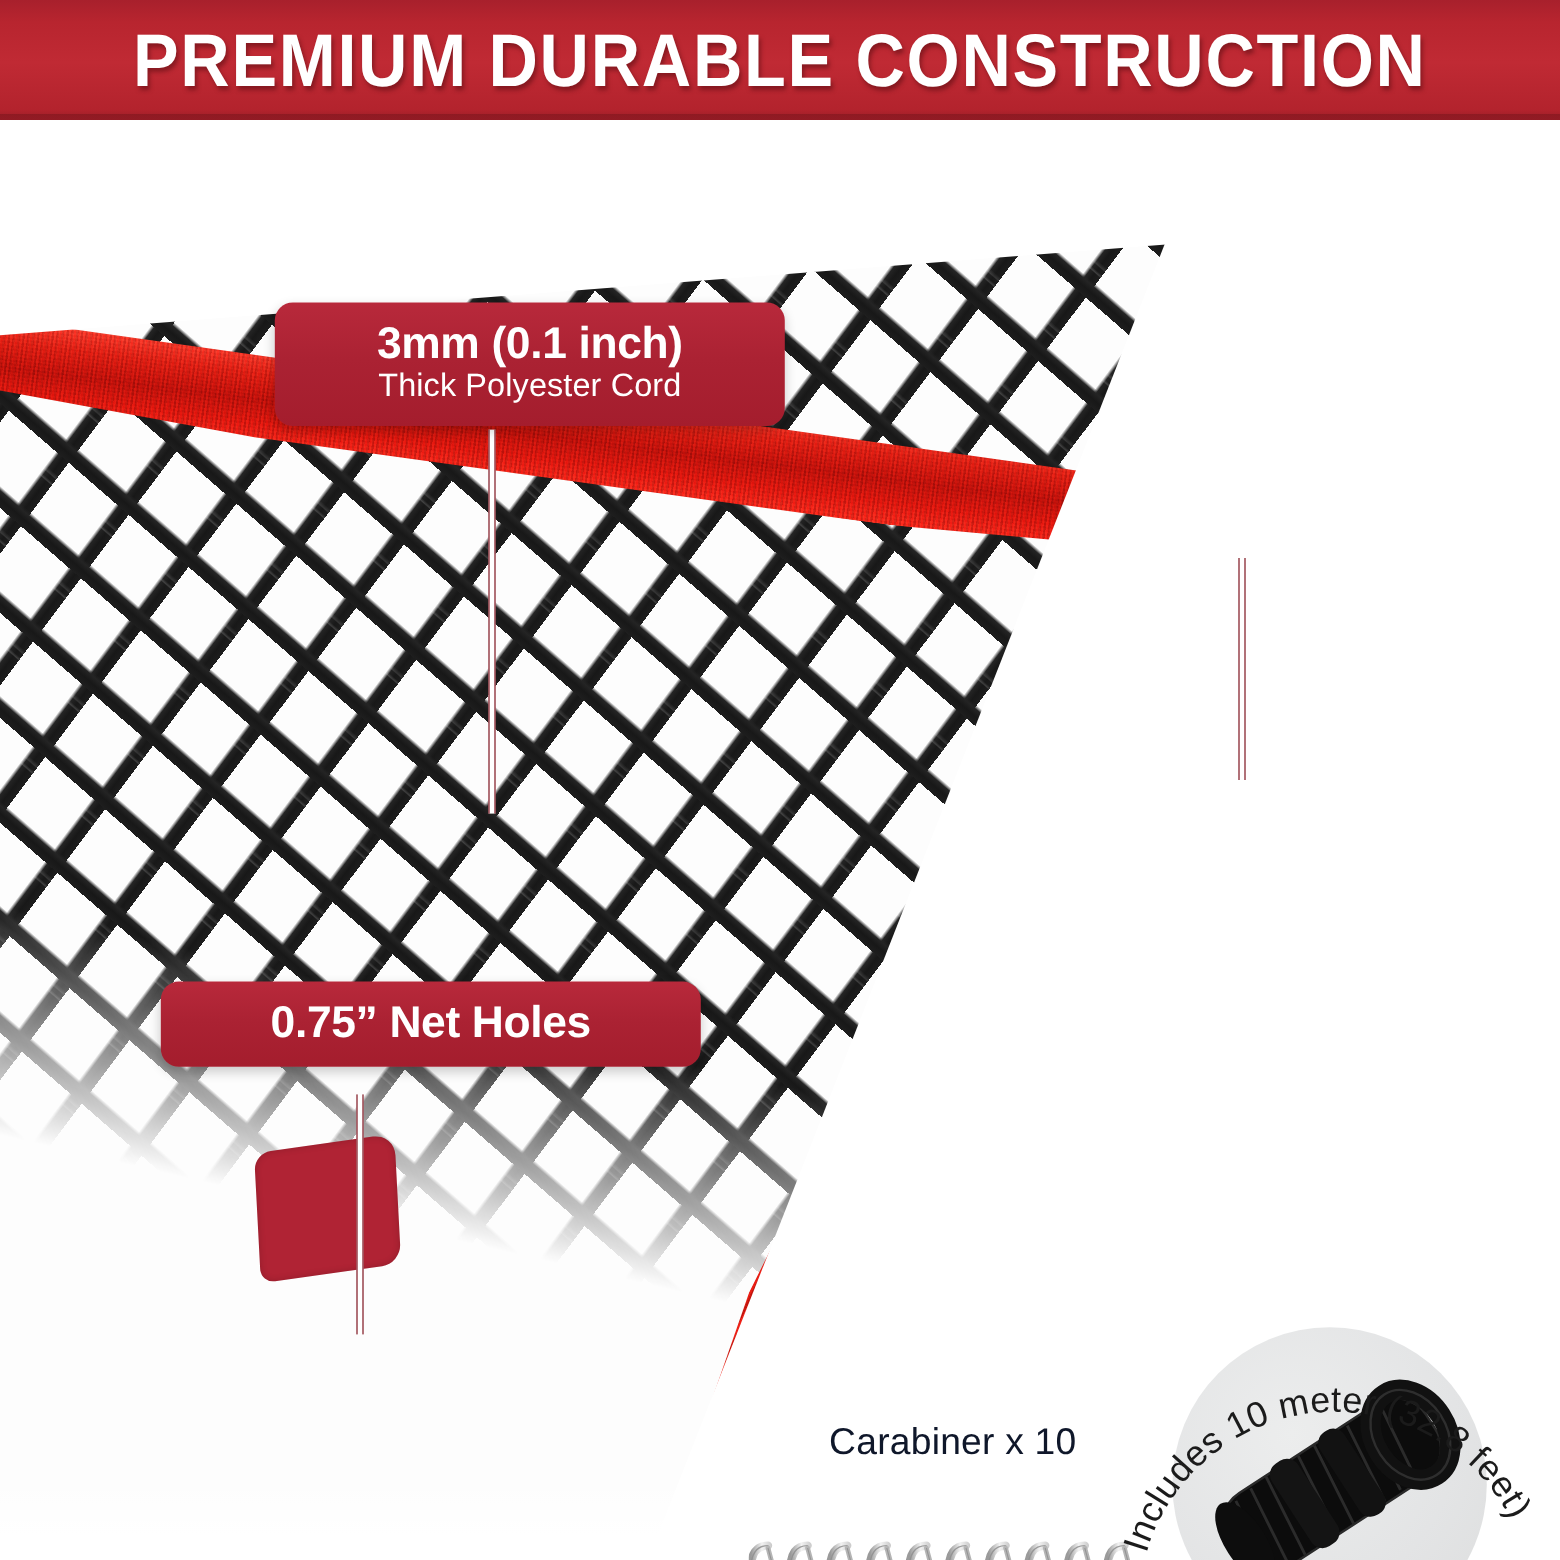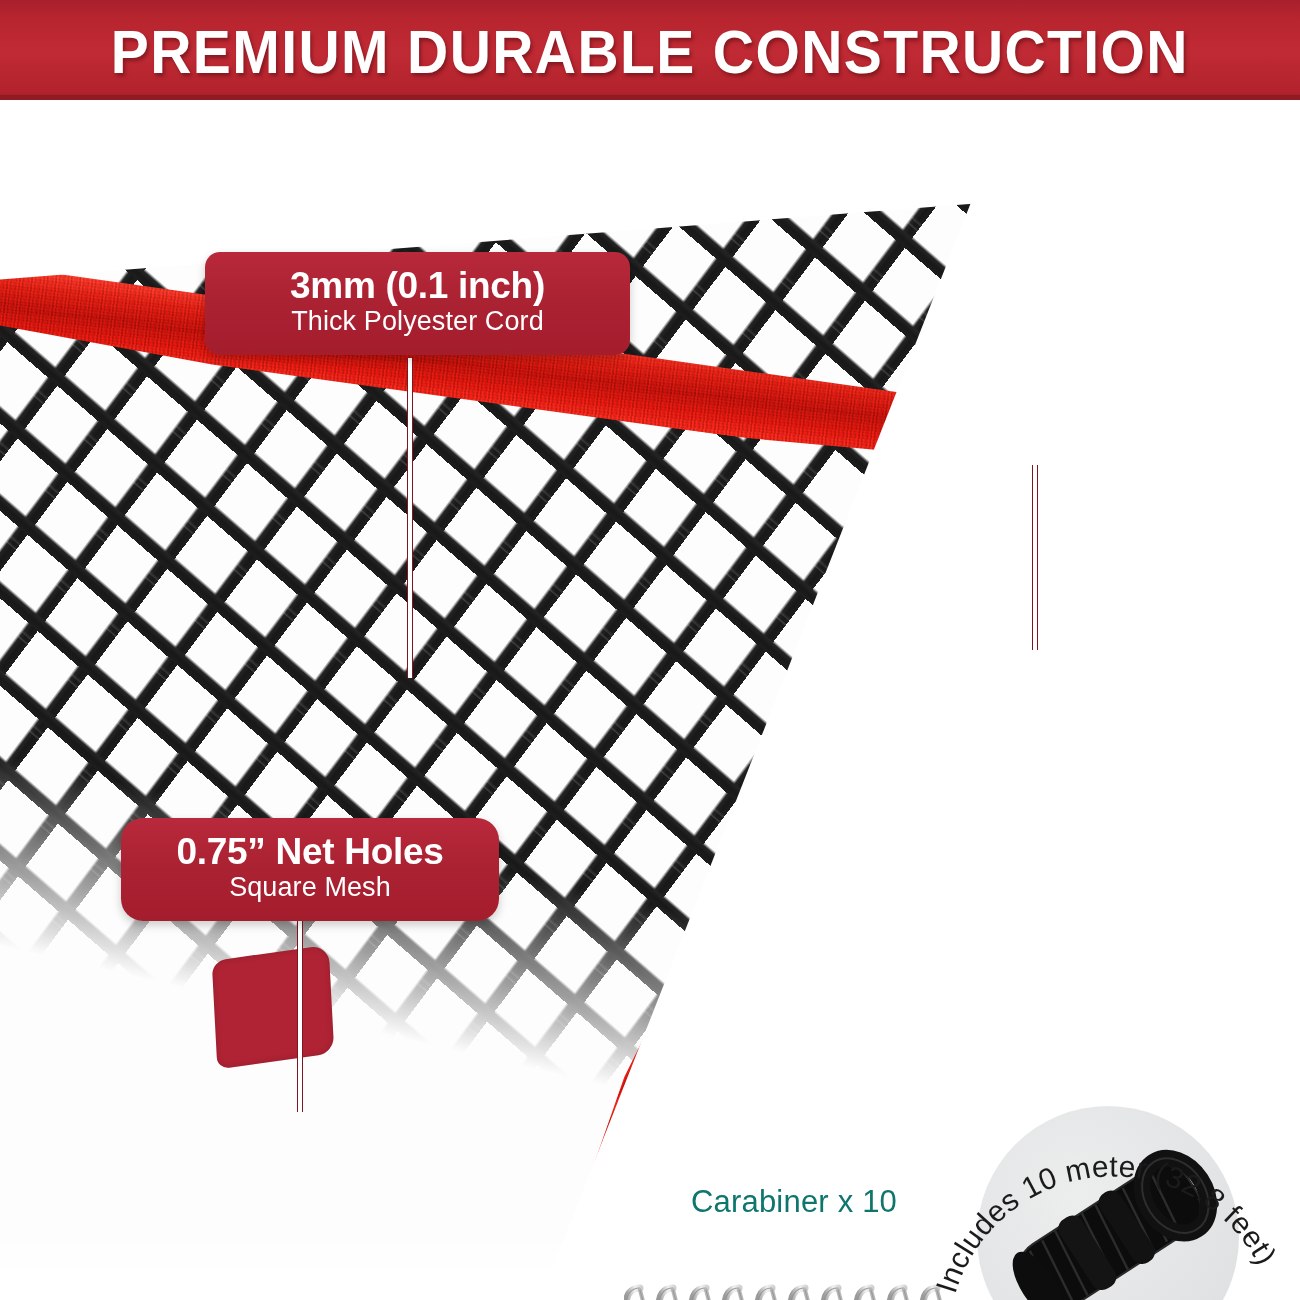--- a/index.html
+++ b/index.html
@@ -221,59 +221,60 @@
   .badge {
     position: absolute;
     background: linear-gradient(180deg, #b8293b 0%, #ab2233 46%, #a41d2d 100%);
     border-radius: 15px;
     box-shadow: 0 4px 10px rgba(0,0,0,0.20);
     text-align: center;
     padding: 13px 22px 17px 22px;
     box-sizing: border-box;
     z-index: 8;
     color: #ffffff;
+    margin-left: 24px;
   }
   .badge-line1 {
     display: block;
     font-weight: 700;
     font-size: 37px;
     line-height: 1.12;
     letter-spacing: -0.3px;
     white-space: nowrap;
   }
   .badge-line2 {
     display: block;
     font-weight: 400;
     font-size: 27px;
     line-height: 1.18;
     letter-spacing: 0.1px;
     white-space: nowrap;
   }
   .badge-cord  { left: 205px; top: 152px;  width: 425px; }
   .badge-seam  { left: 822px; top: 268px;  width: 380px; }
-  .badge-holes { left: 121px; top: 718px;  width: 378px; border-radius: 22px; }
+  .badge-holes { left: 110px; top: 718px;  width: 450px; }
 
   
   .carabiner-group {
     position: absolute;
     left: 624px;
     top: 1180px;
     width: 340px;
     height: 110px;
     z-index: 7;
   }
   .carabiner-label {
     position: absolute;
     left: 624px;
     top: 1084px;
     width: 340px;
     text-align: center;
     font-size: 31px;
     font-weight: 400;
-    color: #0f766e;
+    color: #0f172a;
     letter-spacing: 0.2px;
     z-index: 7;
   }
 
   
   .rope-circle {
     position: absolute;
     left: 977px;
     top: 1006px;
     width: 262px;
@@ -415,17 +416,16 @@
     <div class="leader leader-holes"></div>
 
     <div class="badge badge-cord">
       <span class="badge-line1">3mm (0.1 inch)</span>
       <span class="badge-line2">Thick Polyester Cord</span>
     </div>
 
 
     <div class="badge badge-holes">
       <span class="badge-line1">0.75” Net Holes</span>
-      <span class="badge-line2">Square Mesh</span>
     </div>
 
   </div>
 </div>
 
 </body></html>

